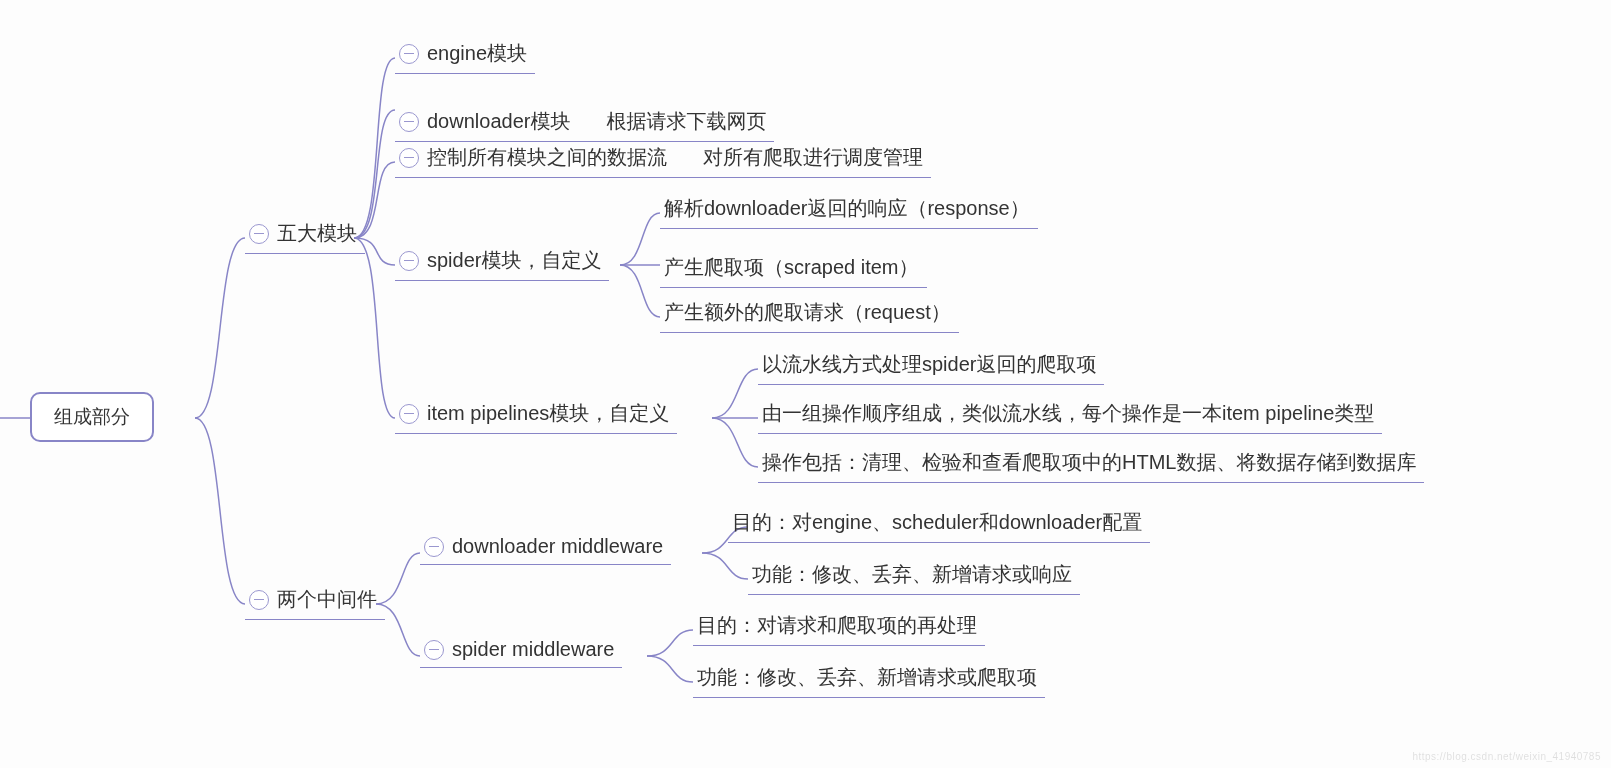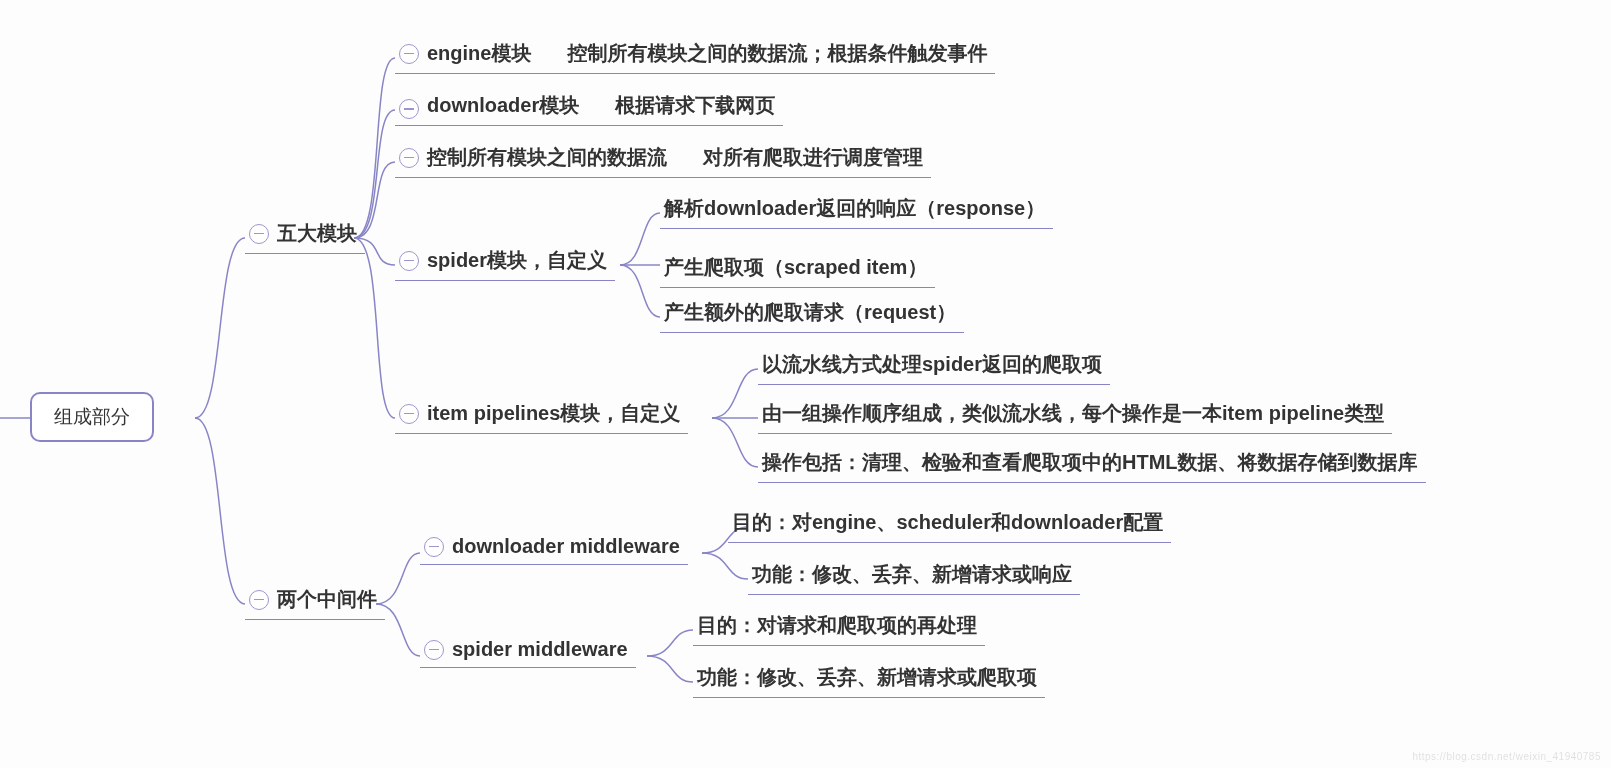--- a/index.html
+++ b/index.html
@@ -30,21 +30,20 @@
   .root-node {
     border: 2px solid #8885c7;
     border-radius: 10px;
     padding: 10px 22px;
     background: #fff;
     font-size: 19px;
   }
   .branch, .leaf {
     border-bottom: 1.5px solid #8885c7;
     padding: 4px 8px 6px 4px;
-    font-weight: bold;
   }
   .toggle {
     width: 20px; height: 20px;
     border: 1.5px solid #9a97cf;
     border-radius: 50%;
     display: inline-flex;
     align-items: center;
     justify-content: center;
     flex-shrink: 0;
     background: #fff;
@@ -111,23 +110,22 @@
   <span>五大模块</span>
 </div>
 <div class="node branch" style="left:245px; top:582px;">
   <span class="toggle"></span>
   <span>两个中间件</span>
 </div>
 
 <div class="node branch" style="left:395px; top:36px;">
   <span class="toggle"></span>
   <span>engine模块</span>
-  <span class="desc">控制所有模块之间的数据流；根据条件触发事件</span>
 </div>
-<div class="node branch" style="left:395px; top:88px;align-items:flex-end;">
+<div class="node branch" style="left:395px; top:104px;">
   <span class="toggle"></span>
   <span>downloader模块</span>
   <span class="desc">根据请求下载网页</span>
 </div>
 <div class="node branch" style="left:395px; top:140px;">
   <span class="toggle"></span>
   <span>控制所有模块之间的数据流</span>
   <span class="desc">对所有爬取进行调度管理</span>
 </div>
 <div class="node branch" style="left:395px; top:243px;">

